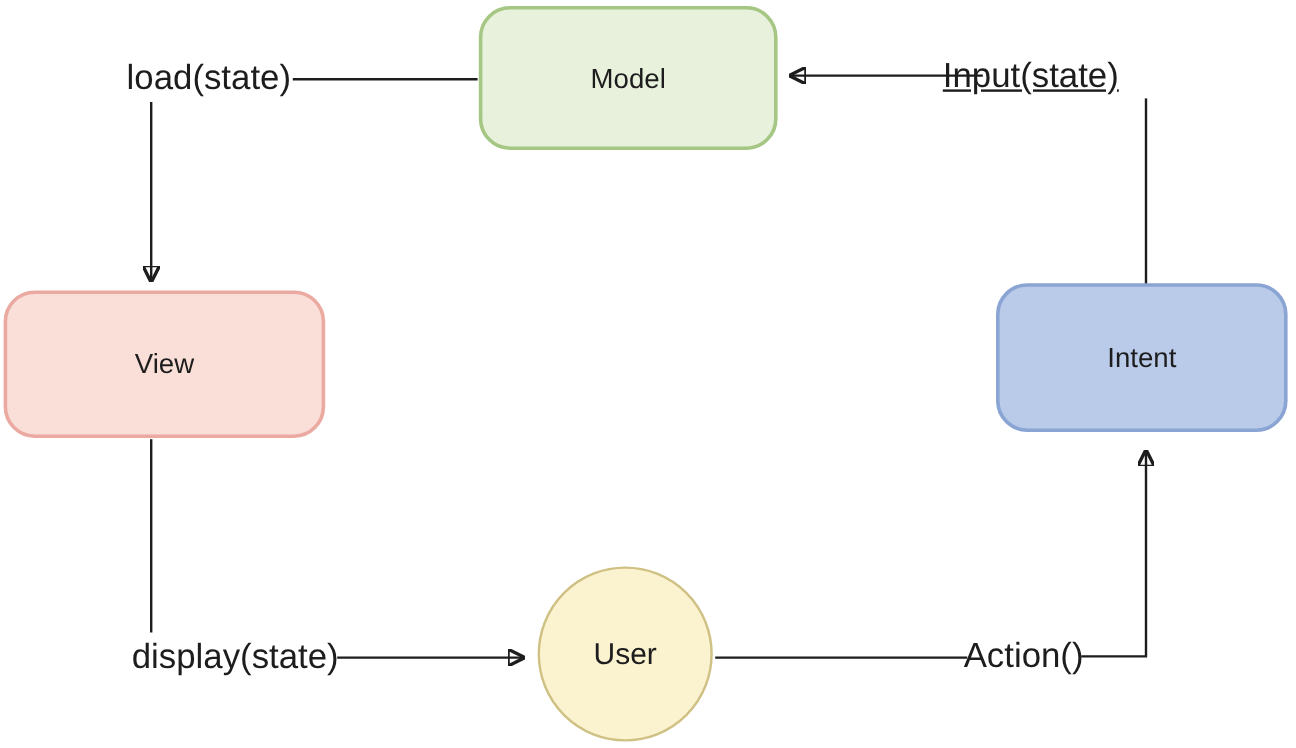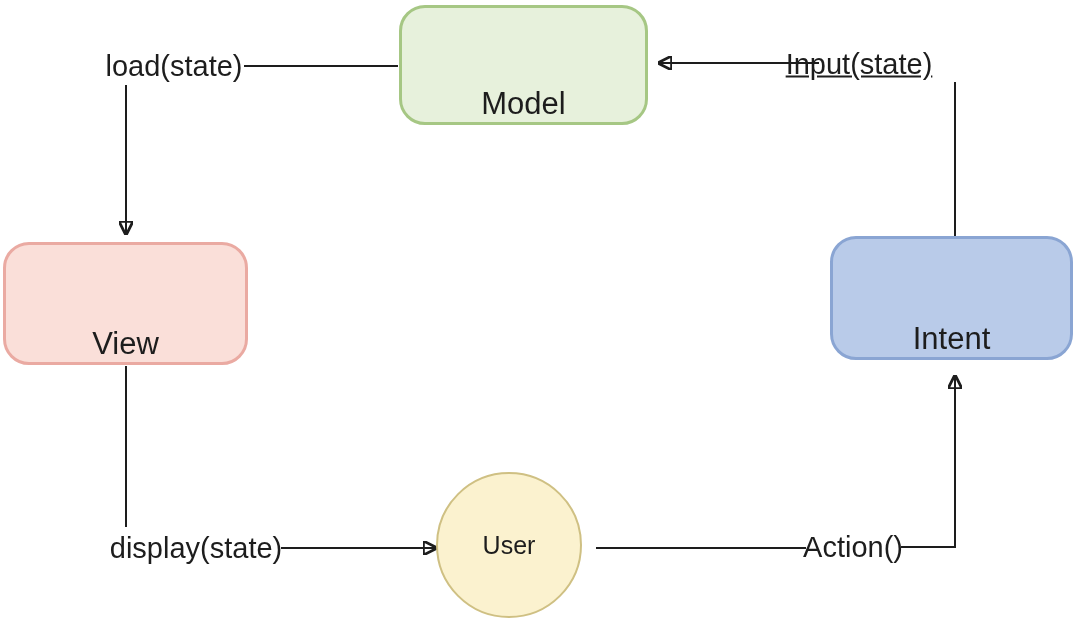--- a/index.html
+++ b/index.html
@@ -32,37 +32,36 @@
     position: absolute;
     display: flex;
     align-items: center;
     justify-content: center;
     box-sizing: border-box;
     text-align: center;
   }
   .node-rect {
     border-radius: 26px;
     border: 3px solid;
-    font-size: 31px;
-    align-items: flex-end;
+    font-size: 23px;
   }
   #node-model {
     left: 399px; top: 5px; width: 249px; height: 120px;
     background: #e7f1dc; border-color: #a6c784;
   }
   #node-view {
-    left: 3px; top: 242px; width: 245px; height: 123px;
+    left: 3px; top: 242px; width: 268px; height: 123px;
     background: #fadfd9; border-color: #eaaaa2;
   }
   #node-intent {
     left: 830px; top: 236px; width: 243px; height: 124px;
     background: #b9cbe9; border-color: #8aa5d3;
   }
   #node-user {
-    left: 436px; top: 472px; width: 146px; height: 146px;
+    left: 448px; top: 472px; width: 146px; height: 146px;
     background: #fbf2cf; border: 2px solid #cfc083;
     border-radius: 50%;
     font-size: 25px;
   }
   .edge-label {
     position: absolute;
     transform: translate(-50%, -50%);
     font-size: 29px;
     white-space: nowrap;
   }

